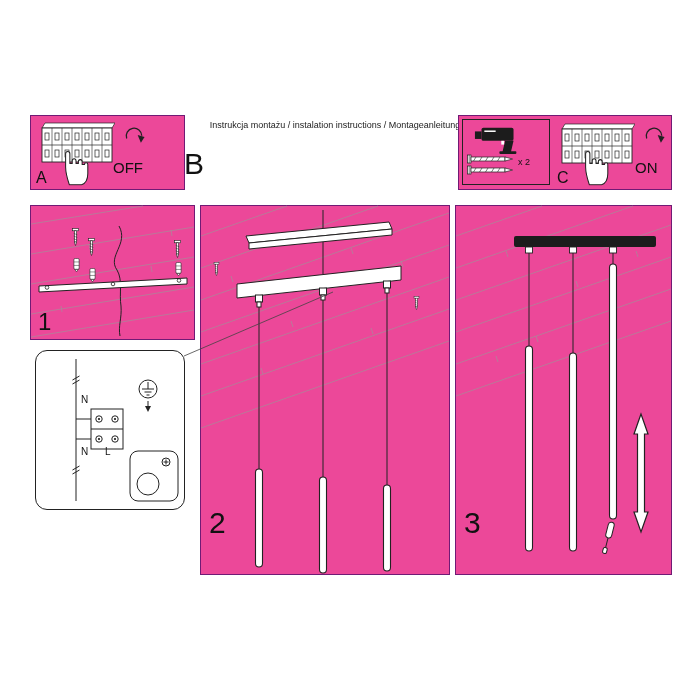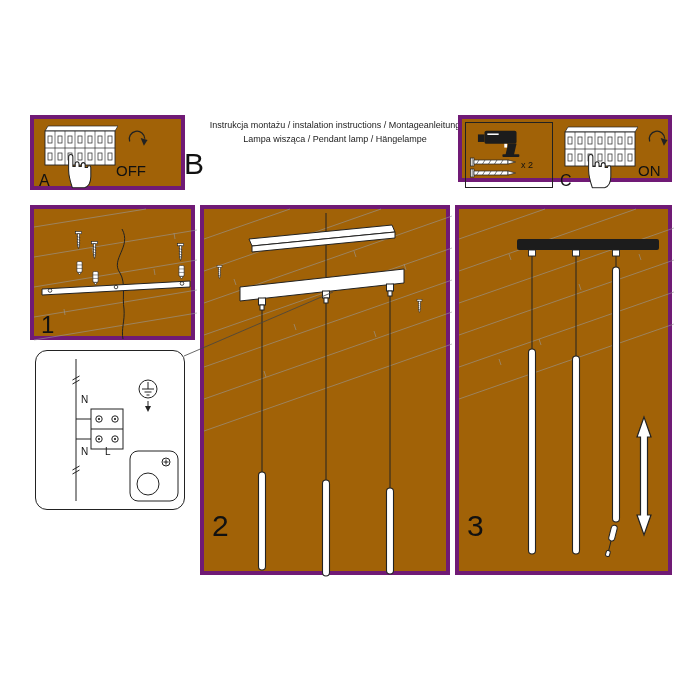--- a/index.html
+++ b/index.html
@@ -1,19 +1,19 @@
 <!DOCTYPE html>
 <html><head>
 <meta charset="utf-8">
 <style>
   html,body{margin:0;padding:0;background:#fff}
   #page{position:relative;width:700px;height:700px;background:#fff;
         font-family:"Liberation Sans","DejaVu Sans",sans-serif;color:#111;overflow:hidden}
   .abs{position:absolute}
-  .panel{position:absolute;border:4px solid #701a75;background:#a16207;box-sizing:border-box}
+  .panel{position:absolute;border:1px solid #701a75;background:#ec4899;box-sizing:border-box}
   .lbl{position:absolute;font-size:16px;color:#111;line-height:1}
   .state{position:absolute;font-size:15px;color:#111;line-height:1}
   .step-num{position:absolute;font-size:30px;color:#111;line-height:1}
   .wire-lbl{position:absolute;font-size:10px;color:#111;line-height:1}
   .hdr{position:absolute;text-align:center;font-size:9px;line-height:14px;color:#222}
   svg{display:block;overflow:visible}
 </style>
 </head>
 <body>
 
@@ -100,25 +100,24 @@
       </svg>
     <svg class="abs" style="left:28px;top:28px" width="34" height="42" viewBox="0 0 36 44">
         <use href="#sym-hand" width="36" height="44"></use>
       </svg>
     <span class="state" style="left:82px;top:44px">OFF</span>
     <span class="lbl" style="left:5px;top:54px">A</span>
   </div>
 
   <div class="hdr" style="left:190px;top:118px;width:290px">
     <div>Instrukcja montażu / instalation instructions / Montageanleitung</div>
-    <div>Lampa wisząca / Pendant lamp / Hängelampe</div>
   </div>
   <span class="abs" style="left:184px;top:149px;font-size:30px;line-height:1">B</span>
 
-  <div class="panel" style="left:458px;top:115px;width:214px;height:67px">
+  <div class="panel" style="left:458px;top:115px;width:214px;height:75px">
     <div class="abs" style="left:3px;top:3px;width:88px;height:66px;border:1px solid #222;box-sizing:border-box">
       <svg class="abs" style="left:6px;top:2px" width="74" height="32" viewBox="0 0 66 34">
         <g fill="#1c1c1c">
           <rect x="0" y="10" width="7" height="8"></rect>
           <rect x="7" y="6" width="34" height="14" rx="2"></rect>
           <polygon points="32,20 41,20 38,33 29,33"></polygon>
           <rect x="26" y="31" width="18" height="3" rx="1"></rect>
         </g>
         <rect x="28" y="20" width="3" height="4" fill="#fff"></rect>
         <rect x="10" y="9" width="12" height="1.6" fill="#fff"></rect>

